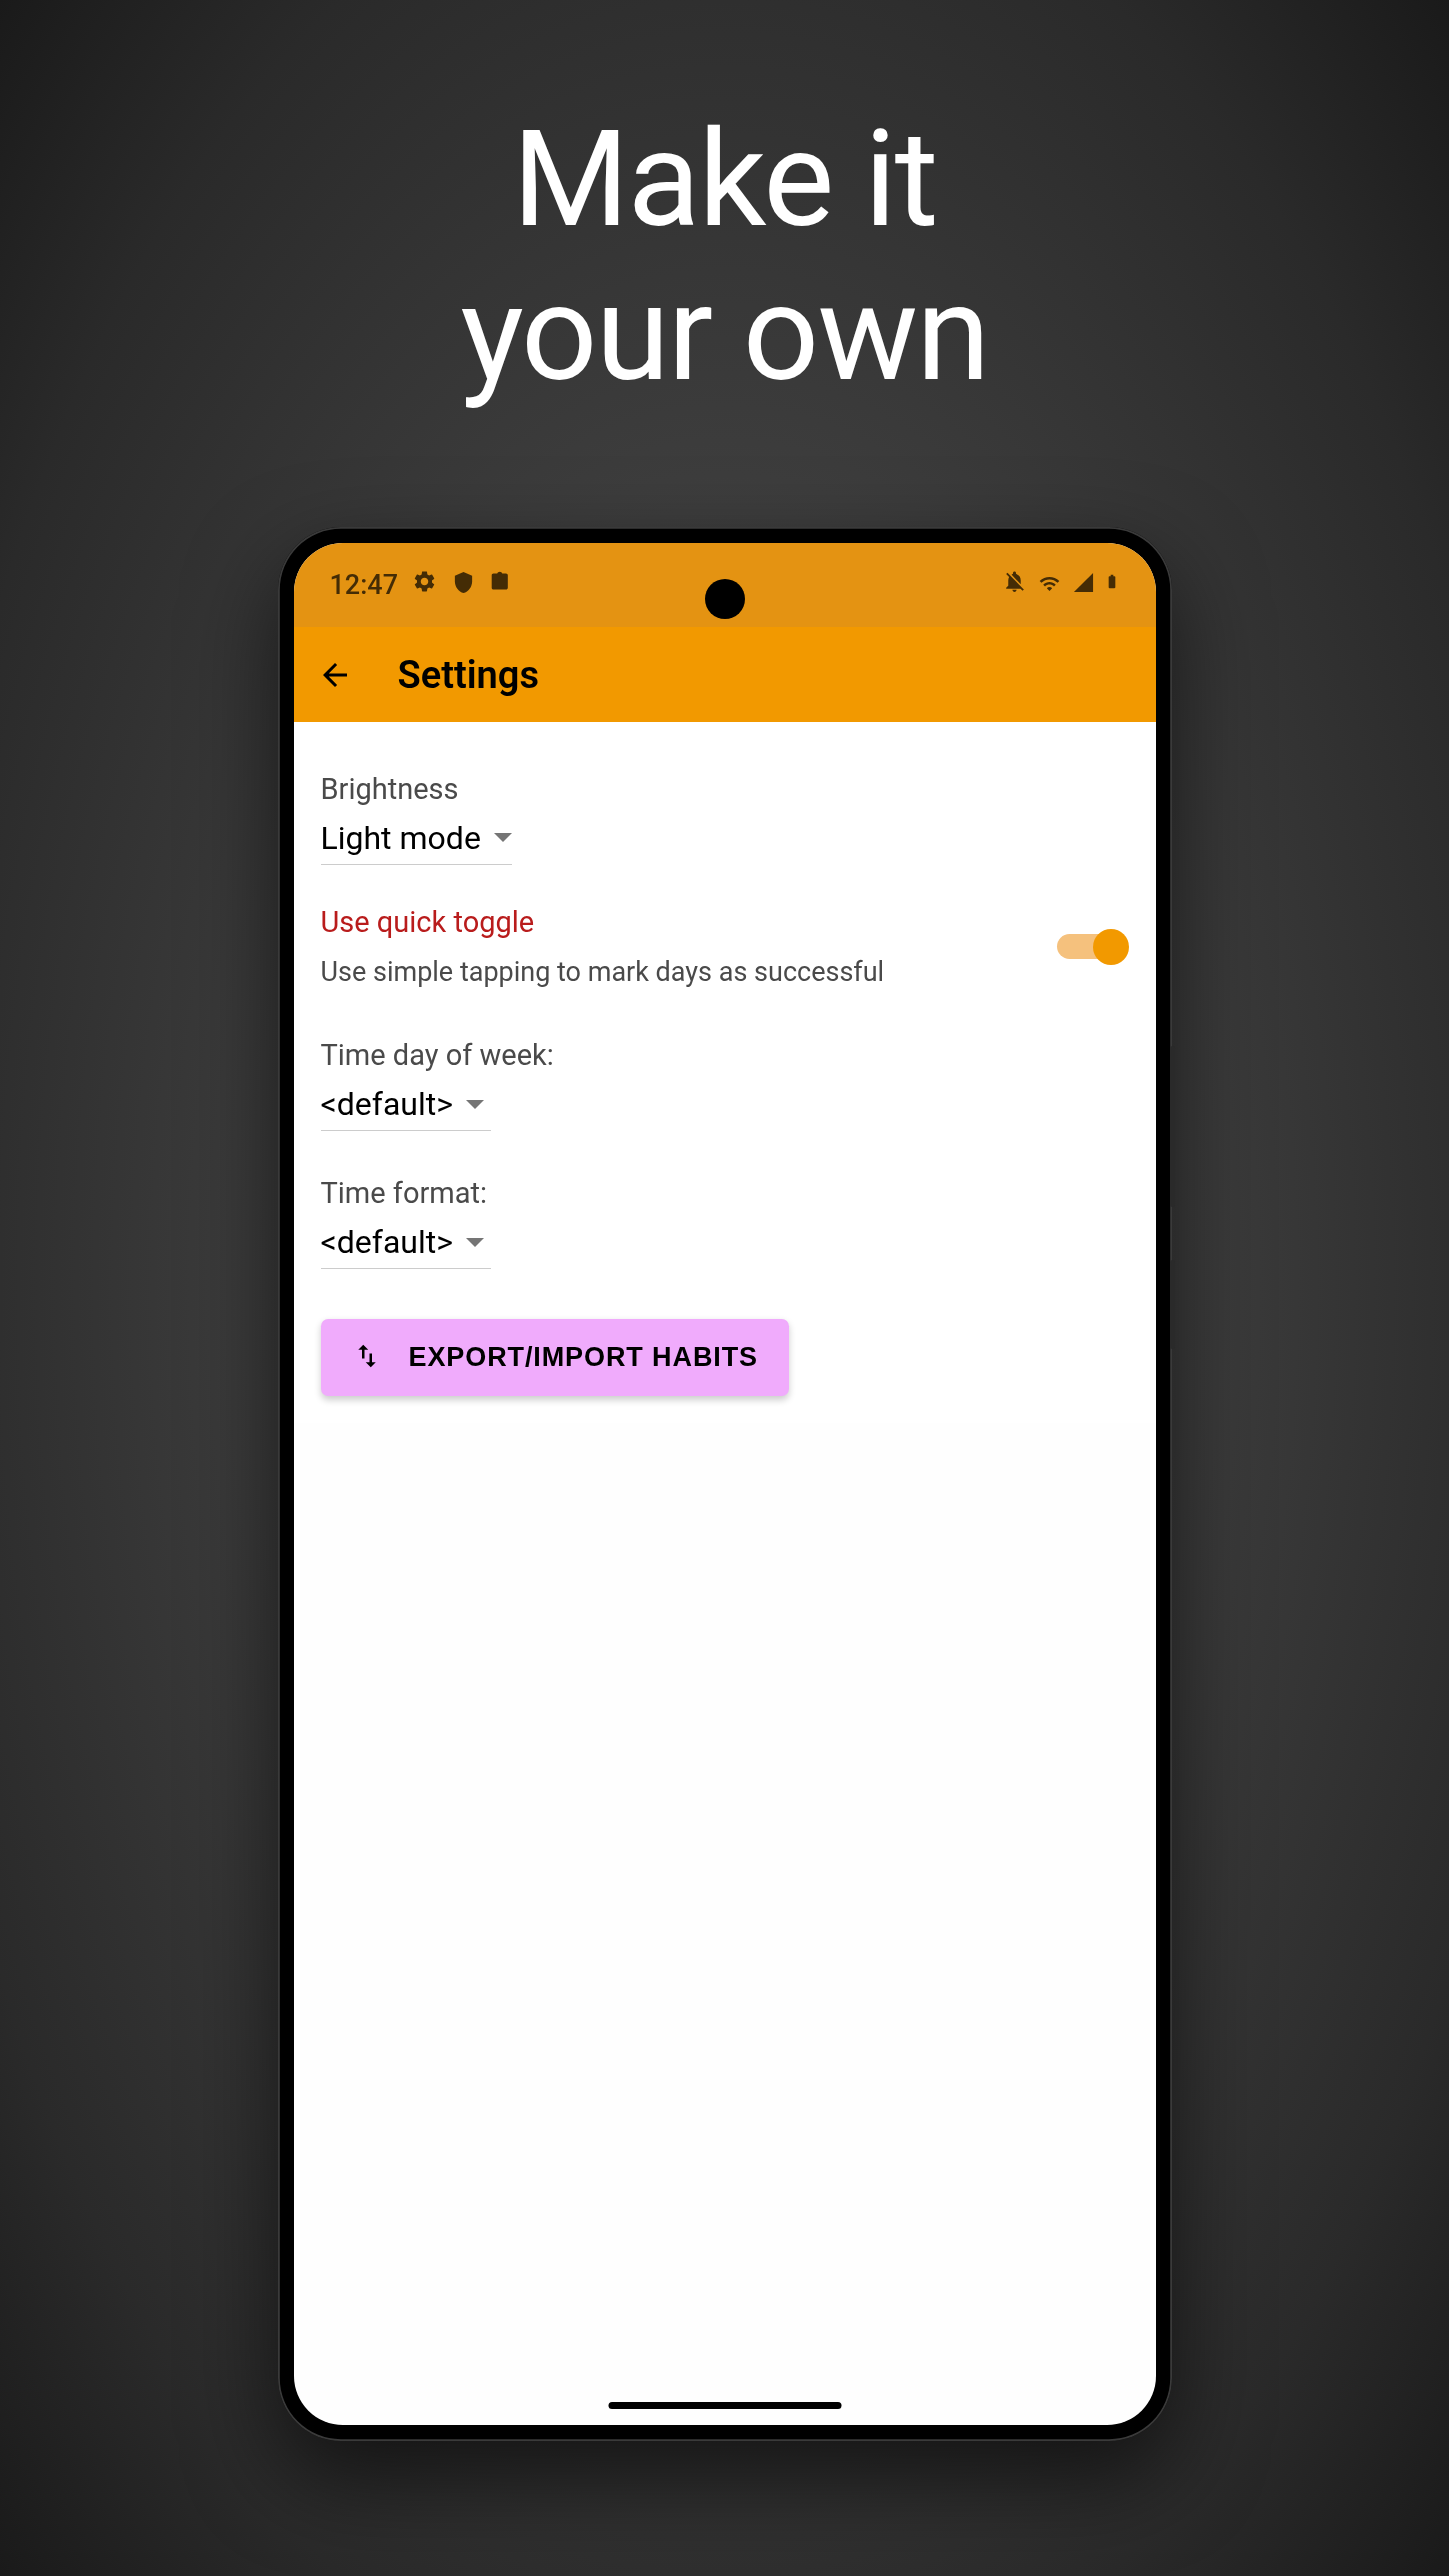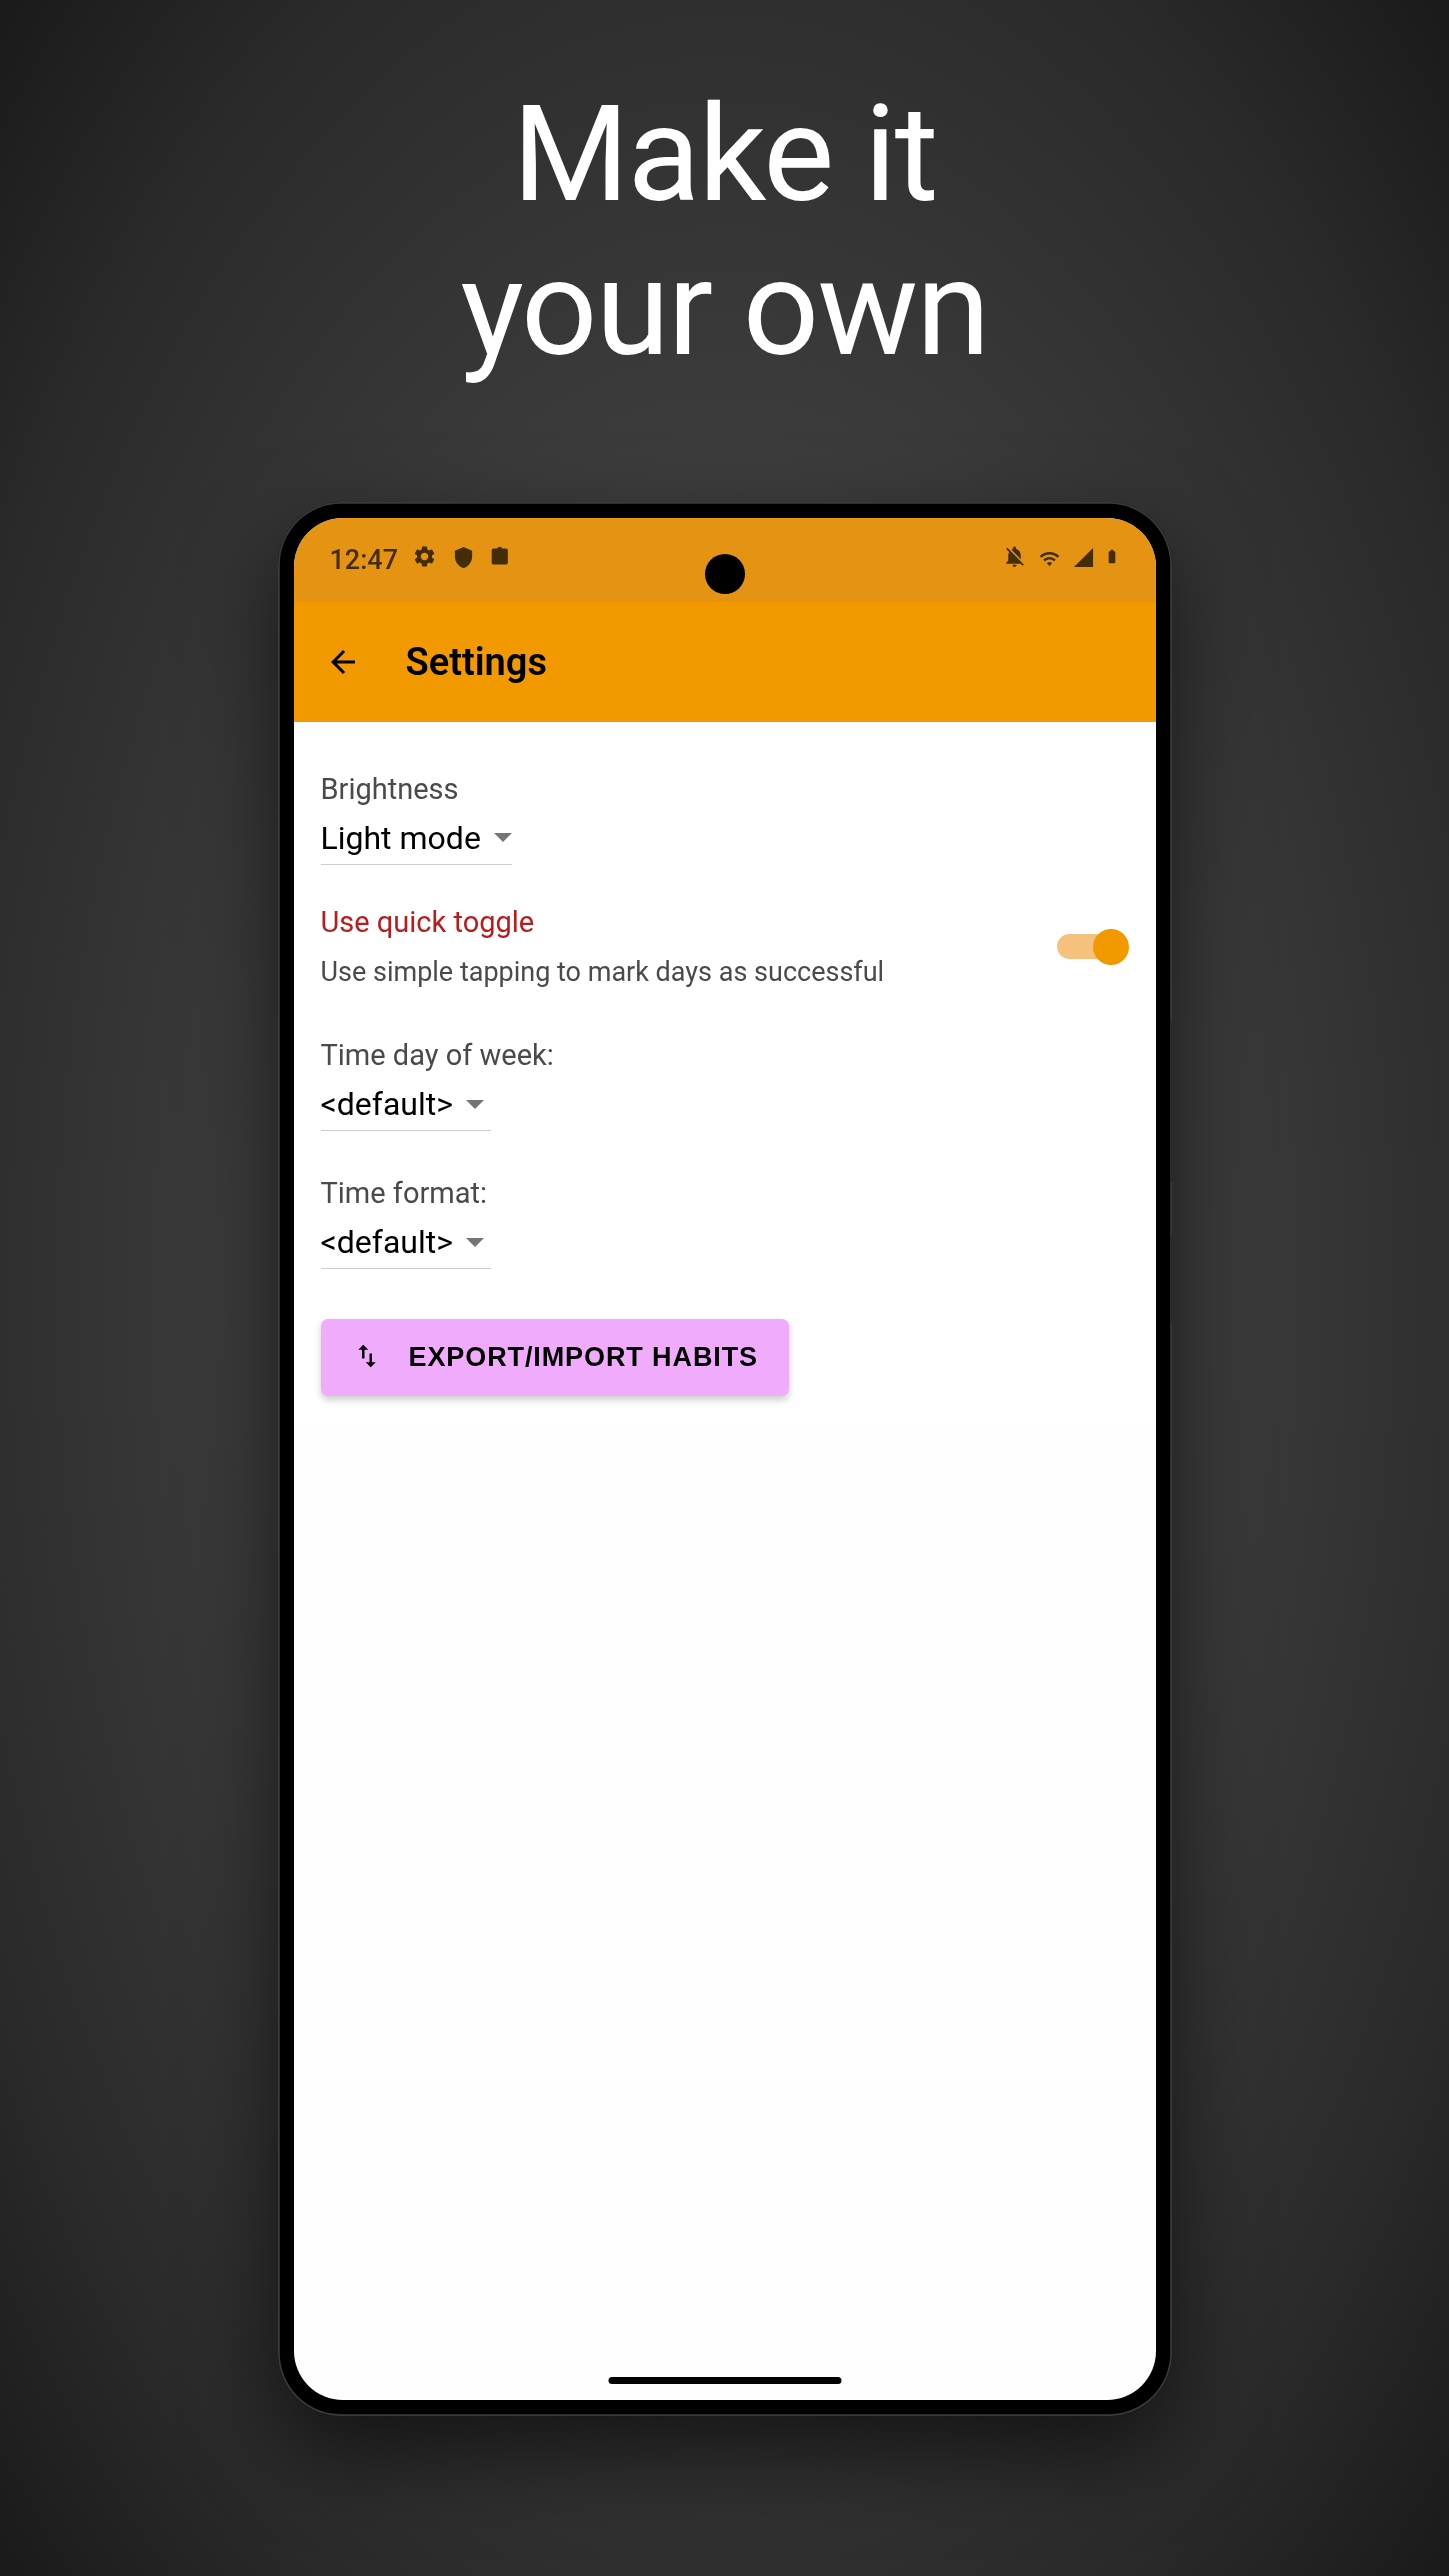--- a/index.html
+++ b/index.html
@@ -19,21 +19,21 @@
       flex-direction: column;
       align-items: center;
     }
 
     .promo-title {
       color: #ffffff;
       font-size: 134px;
       font-weight: 400;
       text-align: center;
       line-height: 1.15;
-      margin-top: 78px;
+      margin-top: 103px;
       letter-spacing: -1.8px;
     }
 
     .phone-frame {
       margin-top: 116px;
       width: 894px;
       height: 1914px;
       background: #000000;
       border-radius: 63px;
       padding: 16px;
@@ -85,25 +85,25 @@
       align-items: center;
       gap: 9px;
     }
 
     .status-icon {
       display: inline-block;
       vertical-align: middle;
     }
 
     .app-bar {
-      height: 120px;
+      height: 95px;
       background: #F29900;
       display: flex;
       align-items: center;
-      padding: 0 31px;
+      padding: 0 23px;
       gap: 45px;
     }
 
     .back-arrow {
       width: 36px;
       height: 36px;
       display: flex;
       align-items: center;
       justify-content: center;
     }

